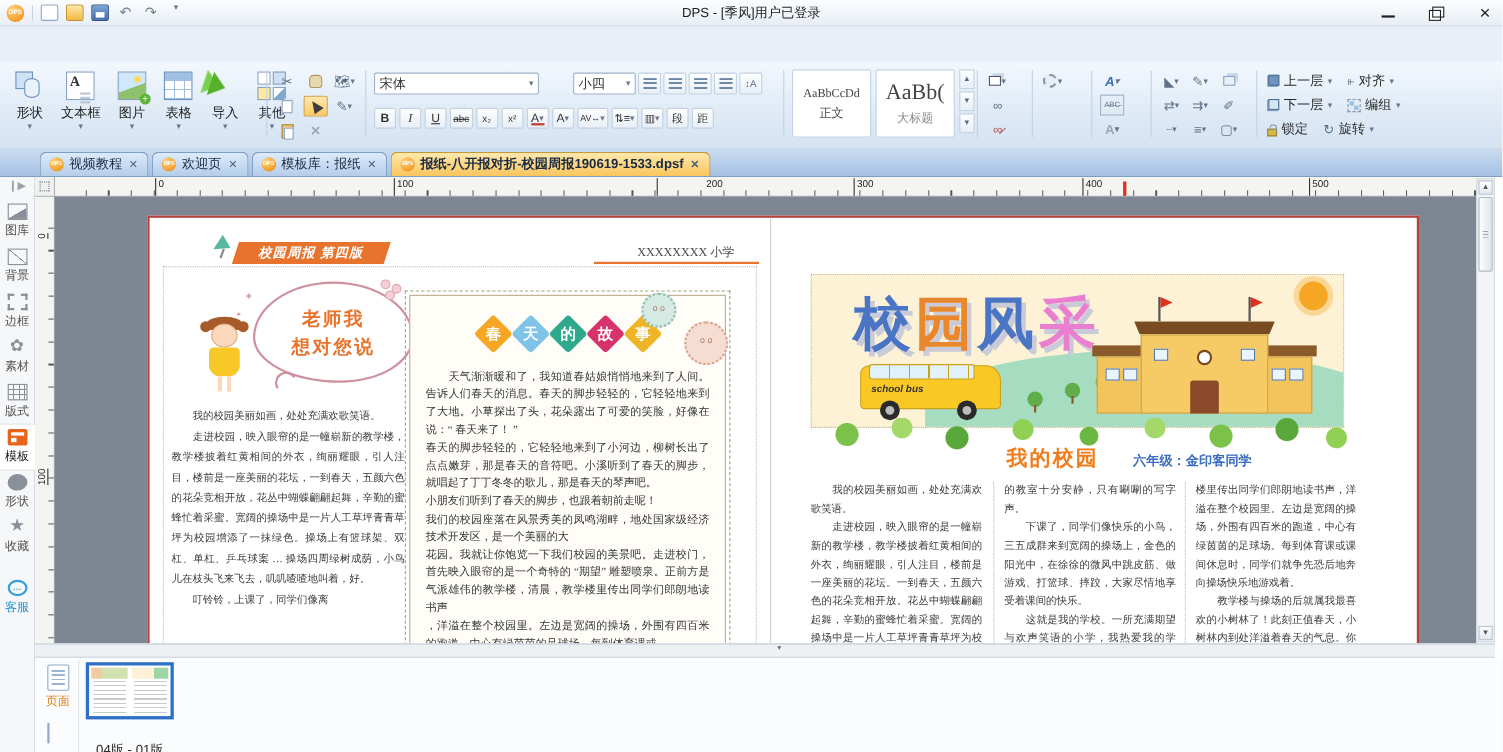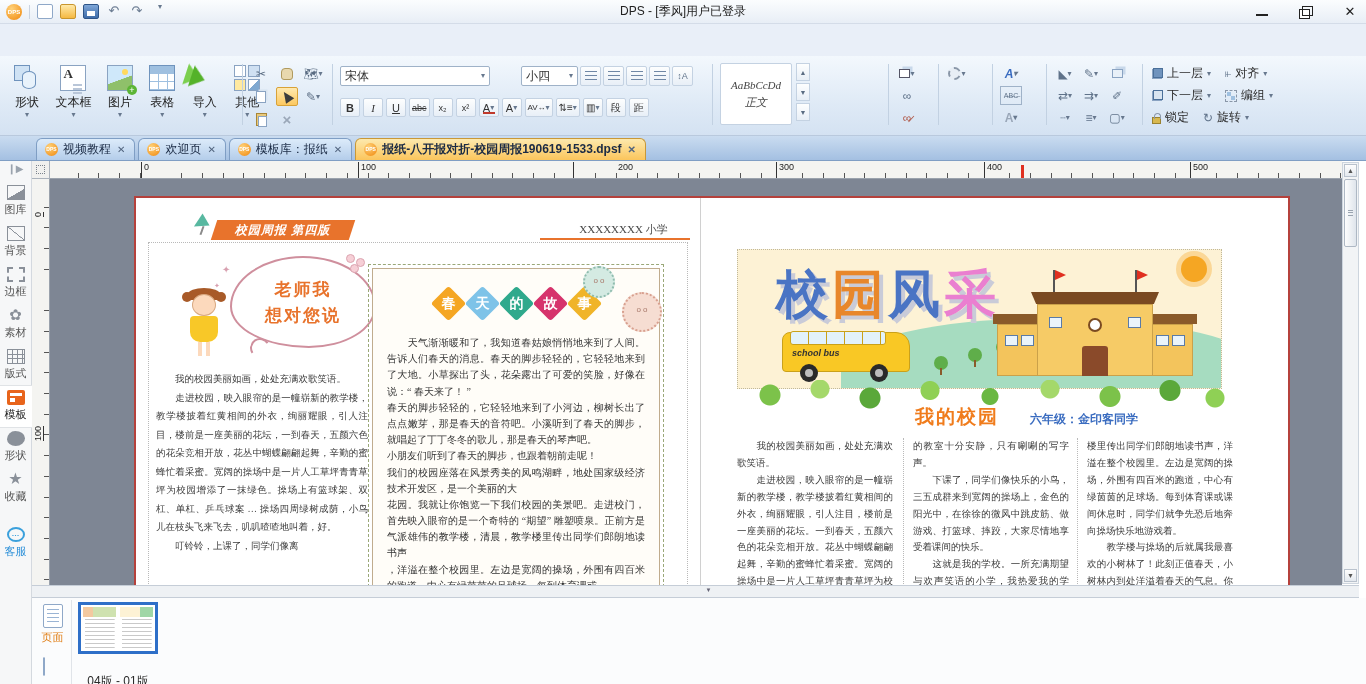--- a/index.html
+++ b/index.html
@@ -62,21 +62,21 @@
   .pasteico { width:11px; height:13px; background:#e8c87a; border:1px solid #a88638; }
   .pasteico:after { content:""; position:absolute; left:7px; top:6px; width:7px; height:9px; background:#fff; border:1px solid #8aa3c2; }
   .xico { color:#9aa7b8; font-size:15px; font-weight:bold; }
 
   .fontrow { position:absolute; display:flex; gap:2px; }
   .combo { height:20px; background:#fff; border:1px solid #9fb2c8; border-radius:2px; font-size:12px; color:#333; display:flex; align-items:center; padding:0 4px; justify-content:space-between; }
   .alignbtn { width:21px; height:20px; border:1px solid #c4d2e2; border-radius:2px; background:linear-gradient(#fdfefe,#e8eff7); display:flex; align-items:center; justify-content:center; }
   .bars { width:12px; height:10px; background:repeating-linear-gradient(#6f87a5 0 1.5px,transparent 1.5px 4px); }
   .fbtn { min-width:20px; height:19px; border:1px solid #c4d2e2; border-radius:2px; background:linear-gradient(#fdfefe,#e8eff7); font-size:11px; color:#333; display:flex; align-items:center; justify-content:center; padding:0 2px; position:relative; }
   .fbtn .red { position:absolute; left:3px; right:3px; bottom:2px; height:2.5px; background:#c0392b; }
-  .stylecard { width:72px; height:62px; background:#fff; border:1px solid #c4d2e2; border-radius:2px; display:flex; flex-direction:column; align-items:center; justify-content:center; gap:4px; color:#444;font-style:italic; }
+  .stylecard { width:72px; height:62px; background:#fff; border:1px solid #c4d2e2; border-radius:2px; display:flex; flex-direction:column; align-items:center; justify-content:center; gap:4px; color:#444; }
   .scroll3 { display:flex; flex-direction:column; gap:2px; }
   .scroll3 i { width:14px; height:18px; border:1px solid #c4d2e2; background:linear-gradient(#fdfefe,#e8eff7); font-size:7px; color:#5a6c82; text-align:center; line-height:18px; font-style:normal; }
   .micro { width:22px; height:19px; display:inline-flex; align-items:center; justify-content:center; font-size:12px; color:#5f7289; position:relative; }
   .gearico { width:13px; height:13px; border:2.5px dashed #8a97a8; border-radius:50%; background:#e8eef5; }
   .layerico { width:11px; height:9px; border:1px solid #8aa3c2; background:#e8f0f8; box-shadow:3px -3px 0 -0.5px #c8d8ea; }
   .lockico { width:9px; height:7px; background:#d8b84e; border:1px solid #9a8230; position:relative; margin-top:5px; }
   .lockico:before { content:""; position:absolute; left:1px; top:-5px; width:5px; height:5px; border:1.5px solid #8a97a8; border-bottom:none; border-radius:4px 4px 0 0; }
   .arr-label { font-size:12px; color:#2a2a2a; display:flex; align-items:center; gap:4px; height:19px; }
   .sq2 { width:11px; height:11px; position:relative; }
   .sq2:before { content:""; position:absolute; left:0; bottom:0; width:8px; height:8px; background:#d8e4f0; border:1px solid #8aa3c2; }
@@ -384,20 +384,24 @@
         <span class="fbtn" style="font-size:10px;">距</span>
       </div>
     </div>
     <div class="rdiv" style="left:712px;"></div>
 
     <div class="rgroup" style="left:720px; top:7px; display:flex; gap:4px;">
       <div class="stylecard">
         <span style="font-size:11px; font-family:'Liberation Serif',serif;">AaBbCcDd</span>
         <span style="font-size:11px;">正文</span>
       </div>
+      <div class="stylecard">
+        <span style="font-size:20px; font-family:'Liberation Serif',serif;">AaBb(</span>
+        <span style="font-size:11px; color:#888;">大标题</span>
+      </div>
       <span class="scroll3">
         <i>▲</i>
         <i>▼</i>
         <i>▼</i>
       </span>
     </div>
     <div class="rdiv" style="left:888px;"></div>
 
     <div class="rgroup" style="left:896px; top:8px;">
       <span class="smallcol">
@@ -549,21 +553,21 @@
           <span class="ic ic-chat">…</span>
           <span class="lb">客服</span>
         </div>
     </div>
 
     <div class="corner"></div>
     <div class="hruler">
       <div class="hticks"></div>
       <span class="hlabel" style="left:91px;">0</span>
       <span class="hlabel" style="left:308px;">100</span>
-      <span class="hlabel" style="left:523px;padding-left:44px;">200</span>
+      <span class="hlabel" style="left:547px;padding-left:44px;">200</span>
       <span class="hlabel" style="left:726px;">300</span>
       <span class="hlabel" style="left:934px;">400</span>
       <span class="hlabel" style="left:1140px;">500</span>
       <span class="hmarker" style="left:971px;"></span>
     </div>
     <div class="vruler">
       <div class="vticks"></div>
       <span class="vlabel" style="top:38px;">0</span>
       <span class="vlabel" style="top:262px;">100</span>
     </div>

